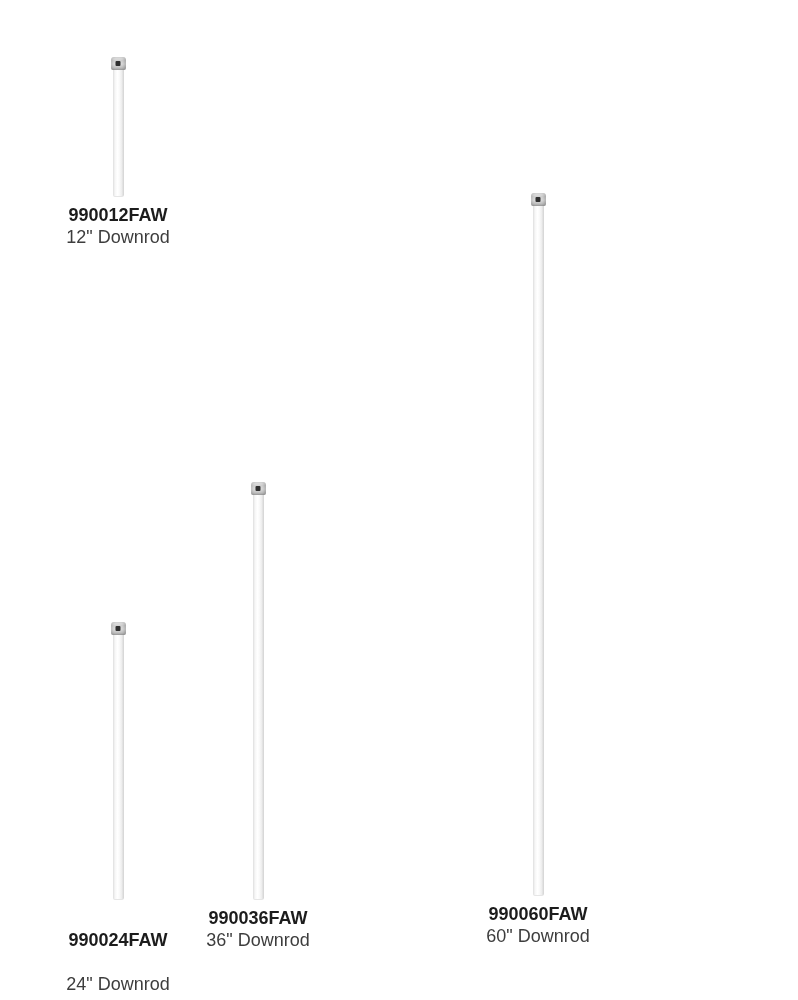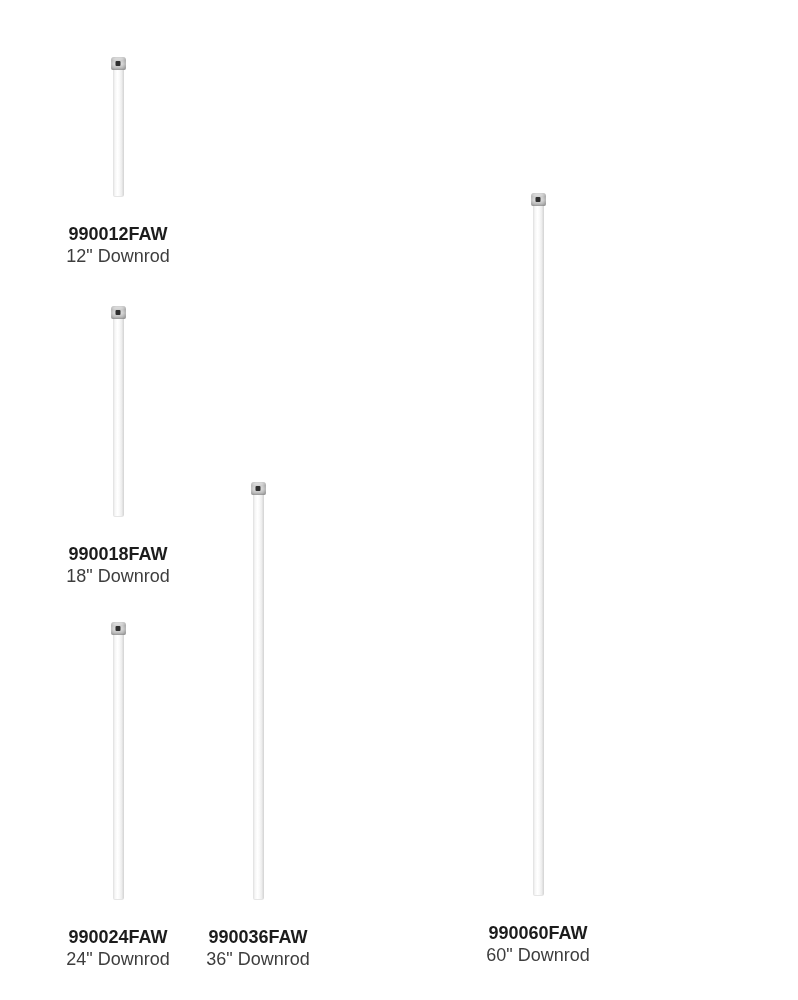--- a/index.html
+++ b/index.html
@@ -51,21 +51,21 @@
     background: var(--screw-dot, #2e2e2e);
   }
   .rod-body {
     width: 11px;
     flex: 1 1 auto;
     background: linear-gradient(to right, #dedede 0%, #f6f6f6 18%, #ffffff 40%, #fbfbfb 55%, #eeeeee 78%, #d2d2d2 100%);
     border-radius: 0 0 2px 2px;
     border-bottom: 1px solid #e6e6e6;
   }
   .sku {
-    margin-top: 27px;
+    margin-top: 8px;
     font-size: 18px;
     line-height: 21px;
     font-weight: 700;
     color: var(--sku-text, #1c1c1c);
     white-space: nowrap;
     text-align: center;
   }
   .plabel {
     font-size: 18px;
     line-height: 22px;
@@ -84,32 +84,22 @@
     <div class="rod-wrap" style="height:140px;">
       <div class="cap">
         <span class="screw"></span>
       </div>
       <div class="rod-body"></div>
     </div>
     <div class="sku">990012FAW</div>
     <div class="plabel">12" Downrod</div>
   </div>
 
-  <div class="product" style="left:48px; top:306px;">
-    <div class="rod-wrap" style="height:211px;">
-      <div class="cap">
-        <span class="screw"></span>
-      </div>
-      <div class="rod-body"></div>
-    </div>
-    <div class="sku">990018FAW</div>
-    <div class="plabel">18" Downrod</div>
-  </div>
 
-  <div class="product" style="left:48px; top:622px;">
+  <div class="product" style="left:48px; top:622px;gap:22px;">
     <div class="rod-wrap" style="height:278px;">
       <div class="cap">
         <span class="screw"></span>
       </div>
       <div class="rod-body"></div>
     </div>
     <div class="sku">990024FAW</div>
     <div class="plabel">24" Downrod</div>
   </div>
 

